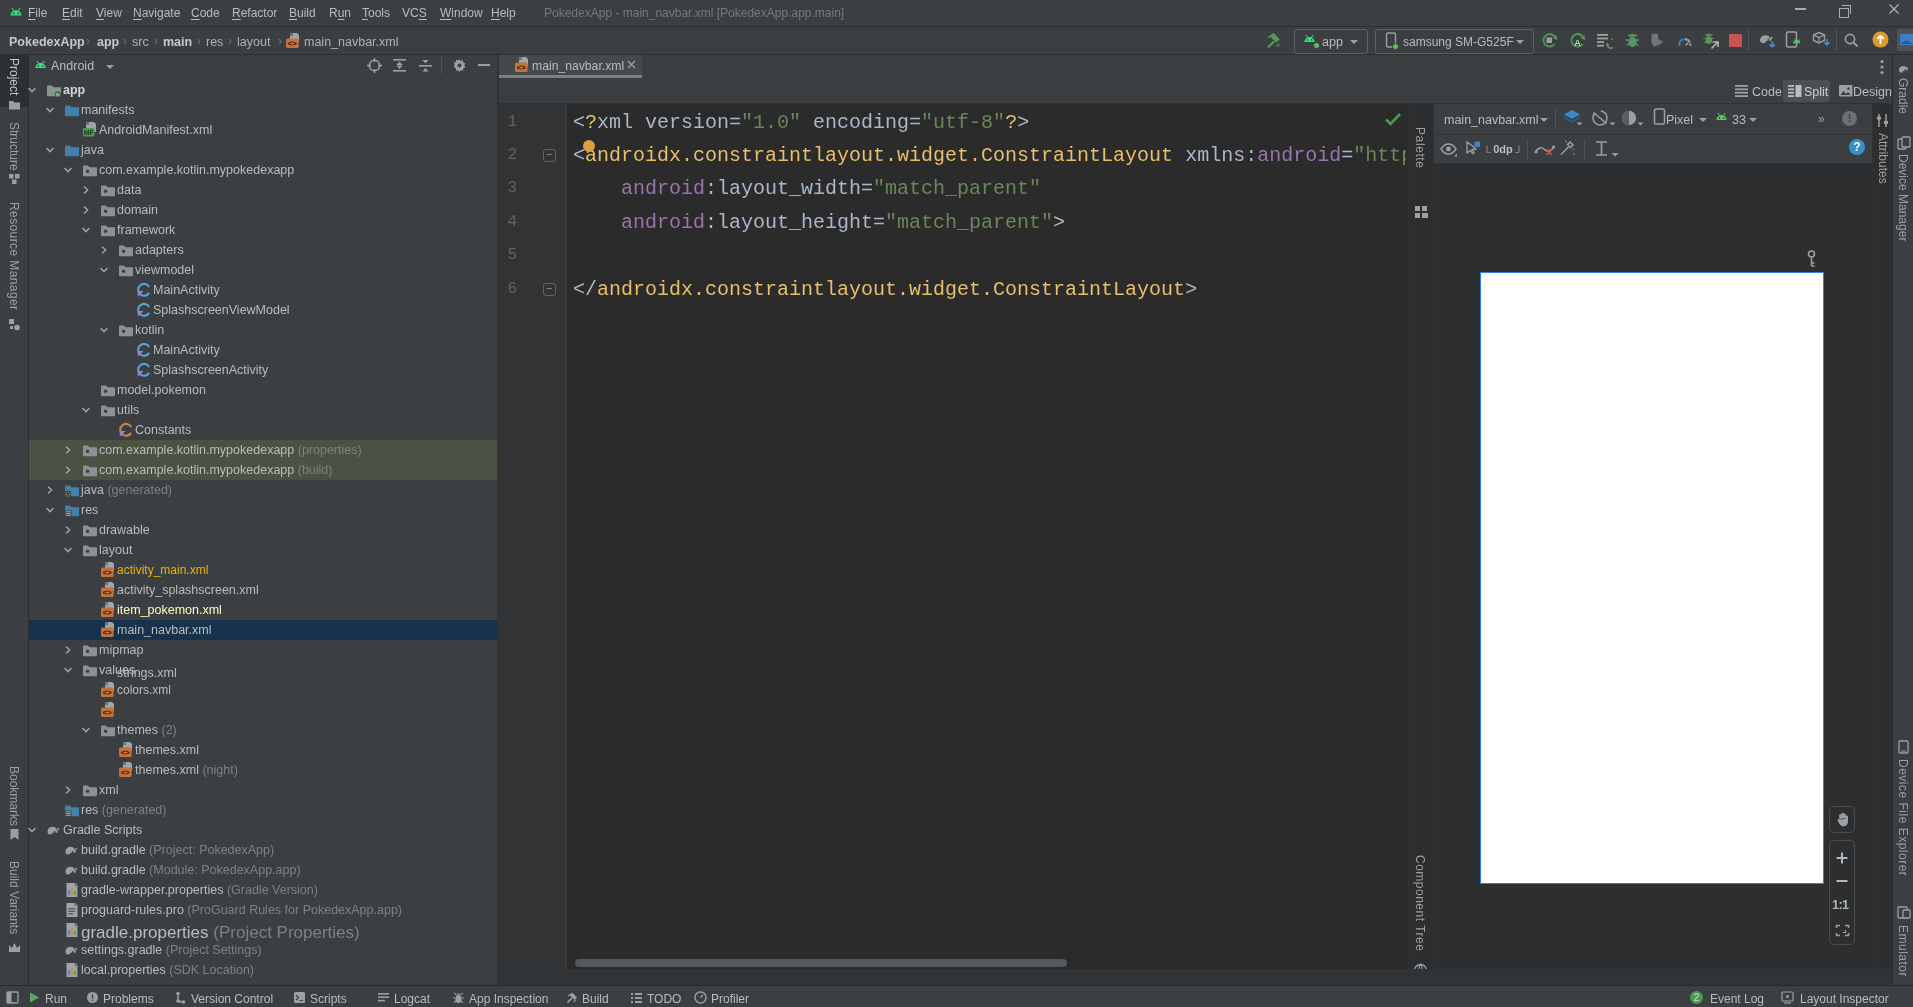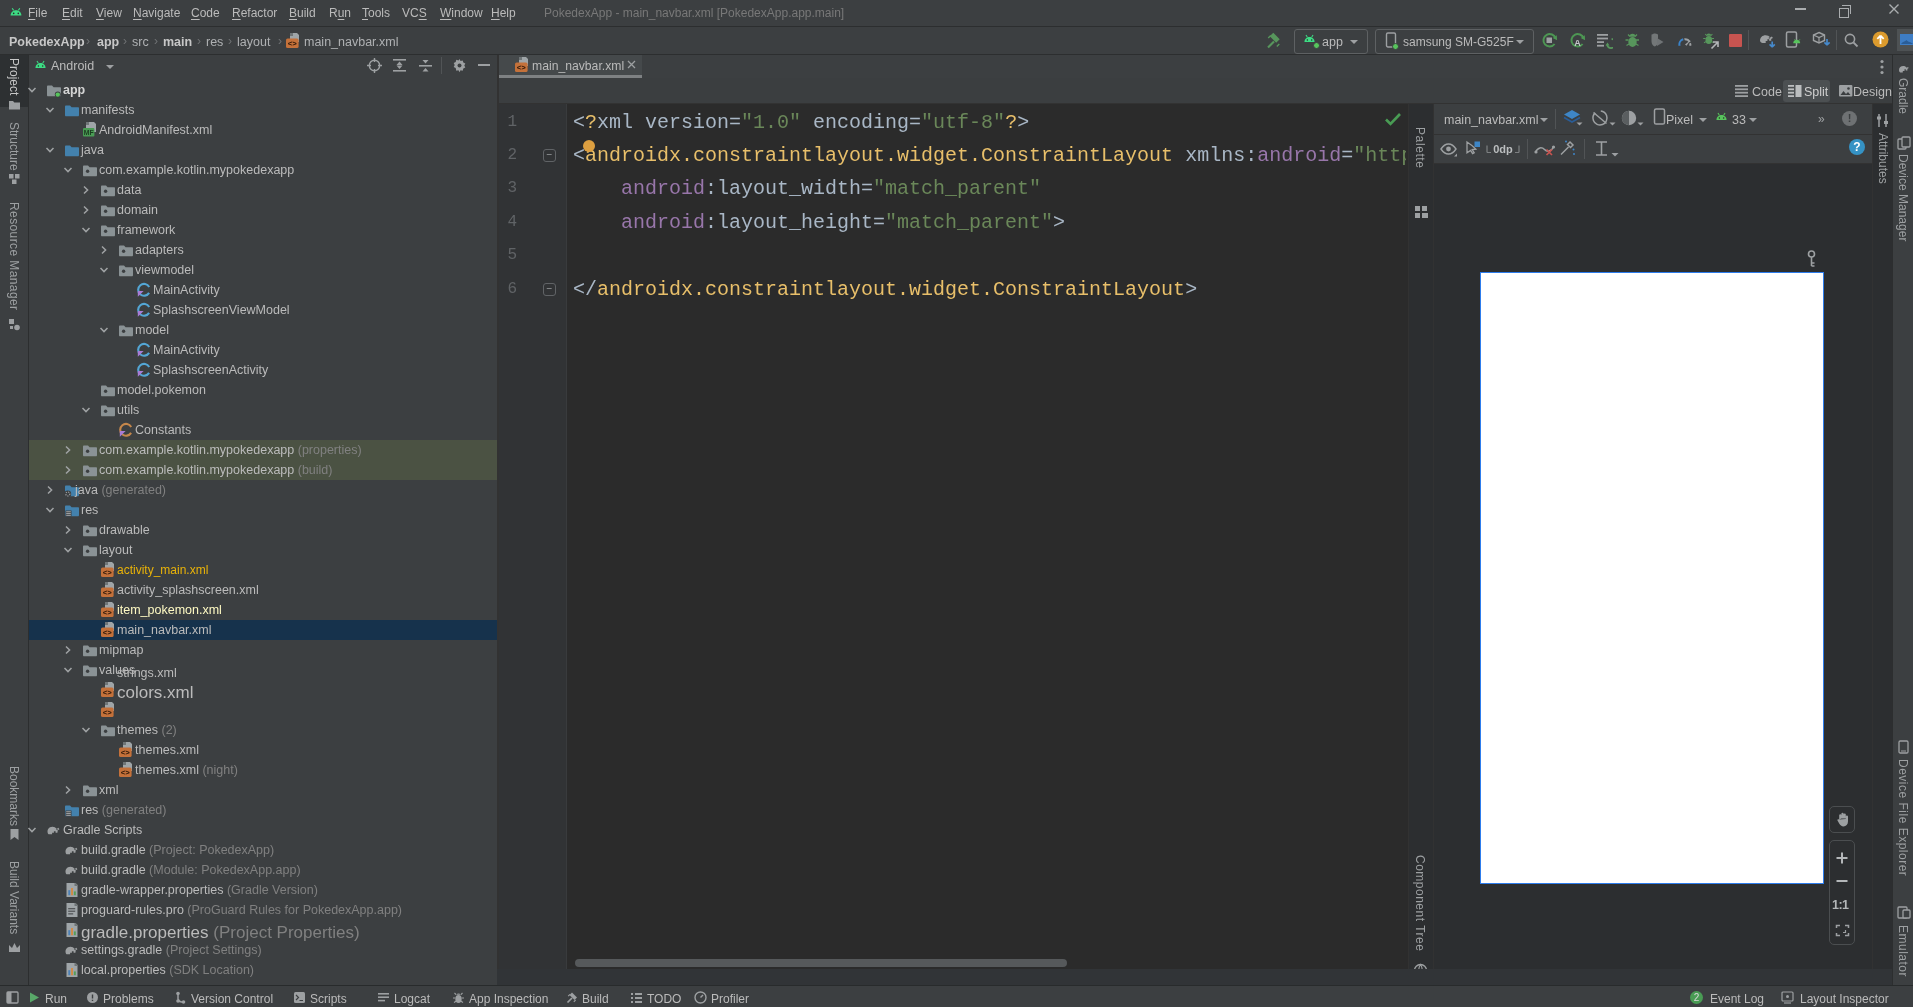--- a/index.html
+++ b/index.html
@@ -417,21 +417,21 @@
     <svg width="12" height="12" viewBox="0 0 12 12">
       <path d="M2.5 4l3.5 3.6L9.5 4" stroke="#9fa2a4" stroke-width="1.5" fill="none"></path>
     </svg>
   </div>
 <div class="a" style="left:118px;top:322px">
     <svg width="16" height="16" viewBox="0 0 16 16">
       <path d="M1 4.5c0-.5.4-1 1-1h4l1.6 1.7H14c.6 0 1 .4 1 1v7c0 .5-.4 1-1 1H2c-.6 0-1-.5-1-1z" fill="#8a9295"></path>
       <circle cx="5.6" cy="9.3" r="1.7" fill="#3c3f41"></circle>
     </svg>
   </div>
-<div class="a" style="left:135px;top:323px;font-size:12.5px;color:#bbbbbb;white-space:nowrap">model</div>
+<div class="a" style="left:135px;top:323px;font-size:12.5px;color:#bbbbbb;white-space:nowrap">kotlin</div>
 <div class="a" style="left:136px;top:342px">
     <svg width="16" height="16" viewBox="0 0 16 16">
       <path d="M13.1 10.9a5.9 5.9 0 1 1 .1-6" fill="none" stroke="#53a6d5" stroke-width="2.1"></path>
       <path d="M1.8 14.8V9h5.8z" fill="#a87cd6"></path>
     </svg>
   </div>
 <div class="a" style="left:153px;top:343px;font-size:12.5px;color:#bbbbbb;white-space:nowrap">MainActivity</div>
 <div class="a" style="left:136px;top:362px">
     <svg width="16" height="16" viewBox="0 0 16 16">
       <path d="M13.1 10.9a5.9 5.9 0 1 1 .1-6" fill="none" stroke="#53a6d5" stroke-width="2.1"></path>
@@ -496,21 +496,21 @@
       <path d="M4 2.5l3.6 3.5L4 9.5" stroke="#9fa2a4" stroke-width="1.5" fill="none"></path>
     </svg>
   </div>
 <div class="a" style="left:64px;top:482px">
     <svg width="16" height="16" viewBox="0 0 16 16">
       <path d="M1 4.5c0-.5.4-1 1-1h4l1.6 1.7H14c.6 0 1 .4 1 1v7c0 .5-.4 1-1 1H2c-.6 0-1-.5-1-1z" fill="#4381ad"></path>
       <circle cx="3.8" cy="12" r="3.4" fill="#3c3f41"></circle>
       <circle cx="3.8" cy="12" r="2" fill="none" stroke="#9da0a2" stroke-width="1.2" stroke-dasharray="1.1 1.1"></circle>
     </svg>
   </div>
-<div class="a" style="left:75px;top:483px;font-size:12.5px;color:#bbbbbb;white-space:nowrap">java<span style="color:#808080"> (generated)</span></div>
+<div class="a" style="left:81px;top:483px;font-size:12.5px;color:#bbbbbb;white-space:nowrap">java<span style="color:#808080"> (generated)</span></div>
 <div class="a" style="left:44px;top:504px">
     <svg width="12" height="12" viewBox="0 0 12 12">
       <path d="M2.5 4l3.5 3.6L9.5 4" stroke="#9fa2a4" stroke-width="1.5" fill="none"></path>
     </svg>
   </div>
 <div class="a" style="left:64px;top:502px">
     <svg width="16" height="16" viewBox="0 0 16 16">
       <path d="M1 4.5c0-.5.4-1 1-1h4l1.6 1.7H14c.6 0 1 .4 1 1v7c0 .5-.4 1-1 1H2c-.6 0-1-.5-1-1z" fill="#4381ad"></path>
       <rect x="1.5" y="8.5" width="6" height="6" fill="#3c3f41"></rect>
       <rect x="2.2" y="9.2" width="4.6" height="1.1" fill="#9da0a2"></rect>
@@ -605,21 +605,21 @@
   </div>
 <div class="a" style="left:99px;top:663px;font-size:12.5px;color:#bbbbbb;white-space:nowrap">values</div>
 <div class="a" style="left:100px;top:682px">
     <svg width="16" height="16" viewBox="0 0 16 16">
       <path d="M5 0h7l2 2v7H5z" fill="#9fa5a8"></path>
       <path d="M5 0h3v3H5z" fill="#6f7577"></path>
       <rect x="1" y="5.6" width="12.6" height="9.4" rx="1.6" fill="#c4713a"></rect>
       <text x="7.3" y="13" font-size="7.6" font-weight="bold" text-anchor="middle" fill="#2b1507" font-family="Liberation Mono,monospace">&lt;&gt;</text>
     </svg>
   </div>
-<div class="a" style="left:117px;top:683px;font-size:17px;color:#bbbbbb;white-space:nowrap">colors.xml</div>
+<div class="a" style="left:117px;top:683px;font-size:12px;color:#bbbbbb;white-space:nowrap">colors.xml</div>
 <div class="a" style="left:100px;top:702px">
     <svg width="16" height="16" viewBox="0 0 16 16">
       <path d="M5 0h7l2 2v7H5z" fill="#9fa5a8"></path>
       <path d="M5 0h3v3H5z" fill="#6f7577"></path>
       <rect x="1" y="5.6" width="12.6" height="9.4" rx="1.6" fill="#c4713a"></rect>
       <text x="7.3" y="13" font-size="7.6" font-weight="bold" text-anchor="middle" fill="#2b1507" font-family="Liberation Mono,monospace">&lt;&gt;</text>
     </svg>
   </div>
 <div class="a" style="left:117px;top:666px;font-size:12.5px;color:#bbbbbb;white-space:nowrap">strings.xml</div>
 <div class="a" style="left:80px;top:724px">

